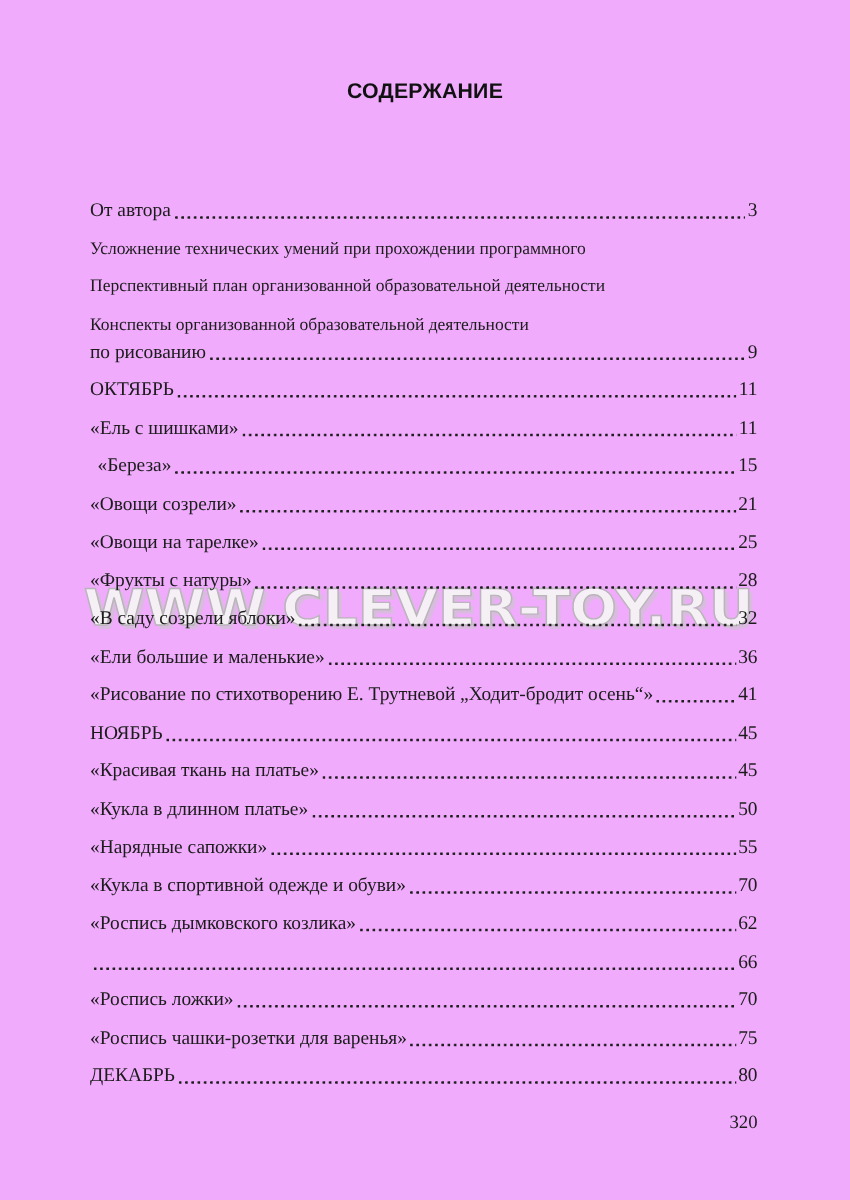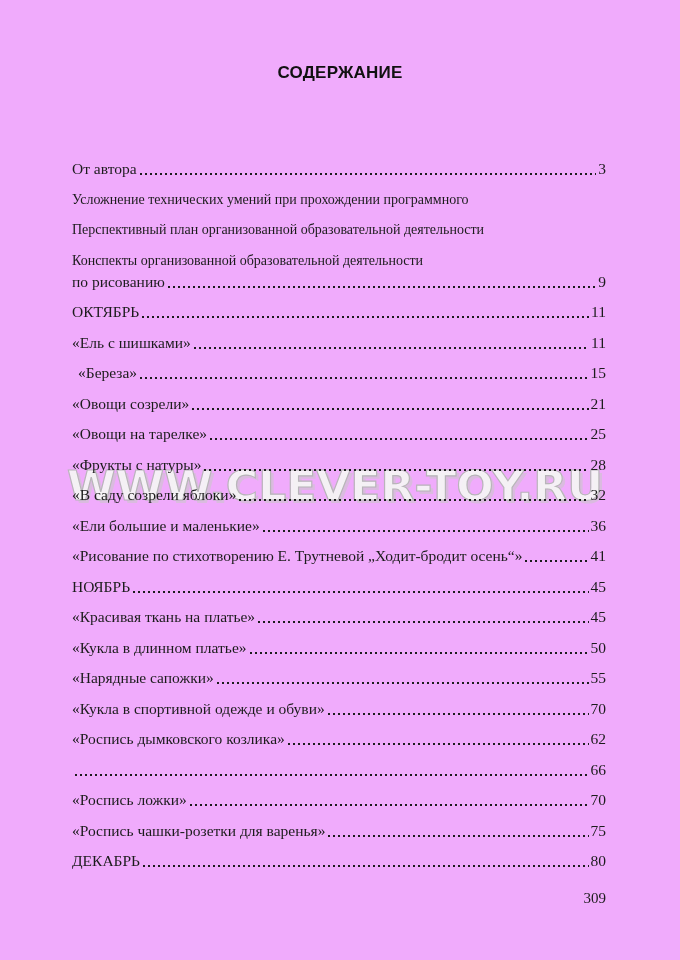--- a/index.html
+++ b/index.html
@@ -292,15 +292,15 @@
   <div class="toc-entry">
 
     <div class="toc-row">
       <span class="entry-text">ДЕКАБРЬ</span>
       <span class="leader"></span>
       <span class="entry-page">80</span>
     </div>
   </div>
 </div>
 
-  <div class="page-footer">309</div>
+  <div class="page-footer">320</div>
 
 </div>
 
 </body></html>

